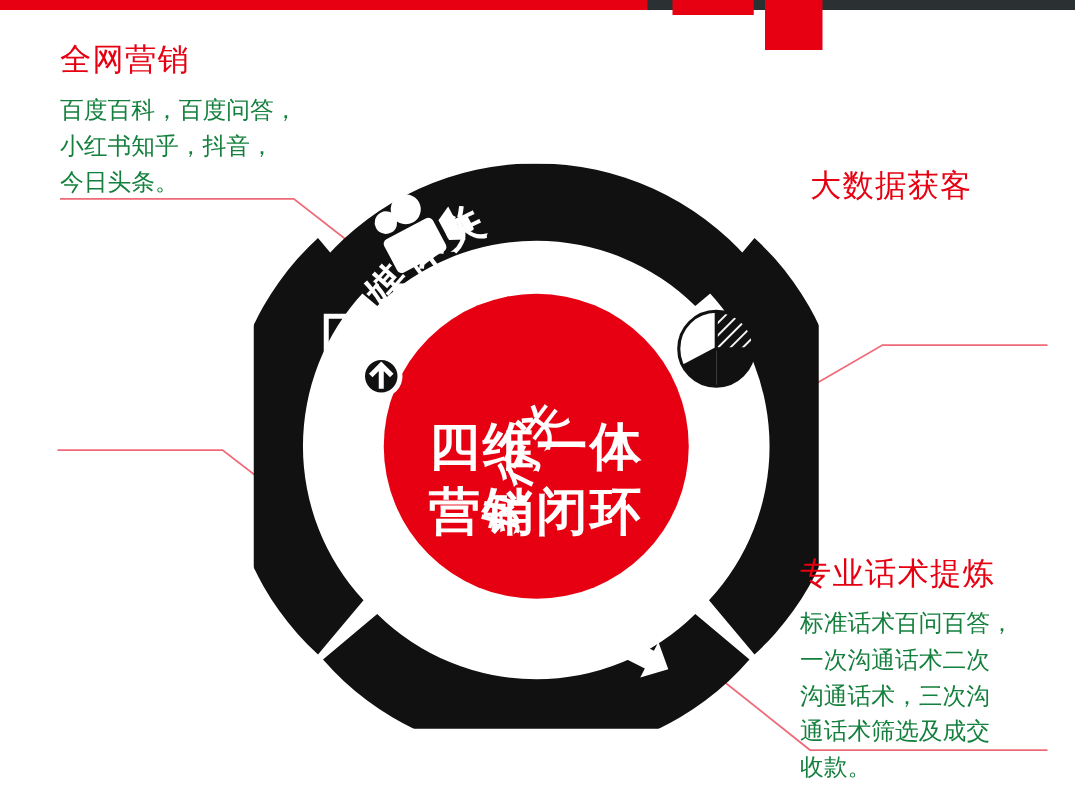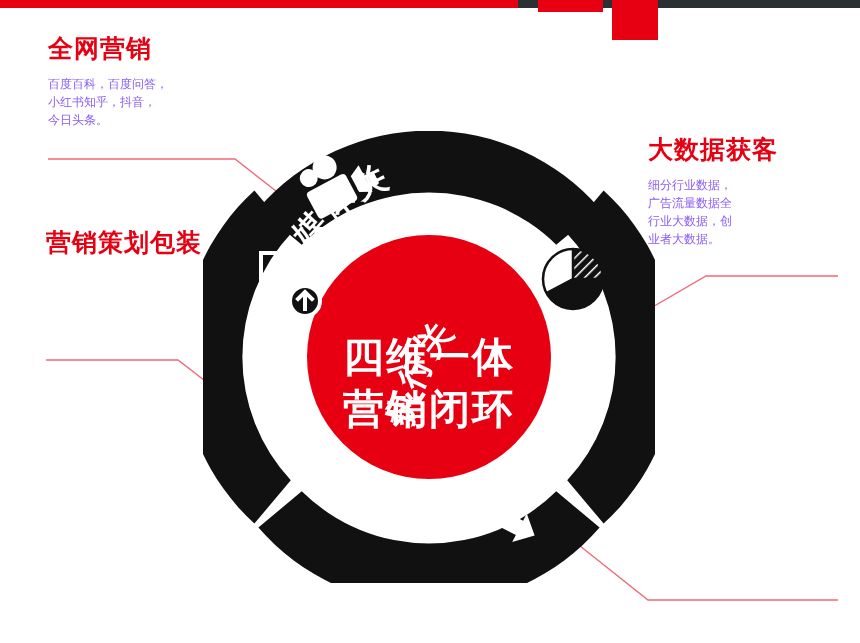--- a/index.html
+++ b/index.html
@@ -49,30 +49,30 @@
     left: 612px;
     width: 46px;
     height: 40px;
     background: #e60012;
   }
 
   
   .callout { position: absolute; }
   .callout .c-title {
     color: #e60012;
-    font-weight: bold;
+    font-weight: normal;
     font-size: 25px;
     line-height: 1.15;
     letter-spacing: 1px;
     white-space: nowrap;
     margin: 0 0 12px 0;
   }
   .callout .c-body {
-    color: #8b5cf6;
-    font-size: 12px;
+    color: #15803d;
+    font-size: 19px;
     line-height: 1.52;
     margin: 0;
     white-space: pre-line;
   }
   .callout.align-right .c-title,
   .callout.align-right .c-body { text-align: left; }
 
   #callout-wangluo  { left: 48px;  top: 34px;  width: 250px; }
   #callout-celue    { left: 46px;  top: 228px; width: 215px; }
   #callout-dashuju  { left: 648px; top: 135px; width: 190px; }
@@ -232,25 +232,28 @@
   </div>
 
   <div class="callout" id="callout-wangluo">
     <p class="c-title">全网营销</p>
     <p class="c-body">百度百科，百度问答，
 小红书知乎，抖音，
 今日头条。</p>
   </div>
 
   <div class="callout" id="callout-celue">
-    <p class="c-title">营销策划包装</p>
   </div>
 
   <div class="callout align-right" id="callout-dashuju">
     <p class="c-title">大数据获客</p>
-    <p class="c-body">细分行业数据，
-广告流量数据全
-行业大数据，创
-业者大数据。</p>
-  </div>
-
+  </div>
+
+  <div class="callout align-right" id="callout-huashu">
+    <p class="c-title">专业话术提炼</p>
+    <p class="c-body">标准话术百问百答，
+一次沟通话术二次
+沟通话术，三次沟
+通话术筛选及成交
+收款。</p>
+  </div>
 
 </div>
 
 </body></html>

